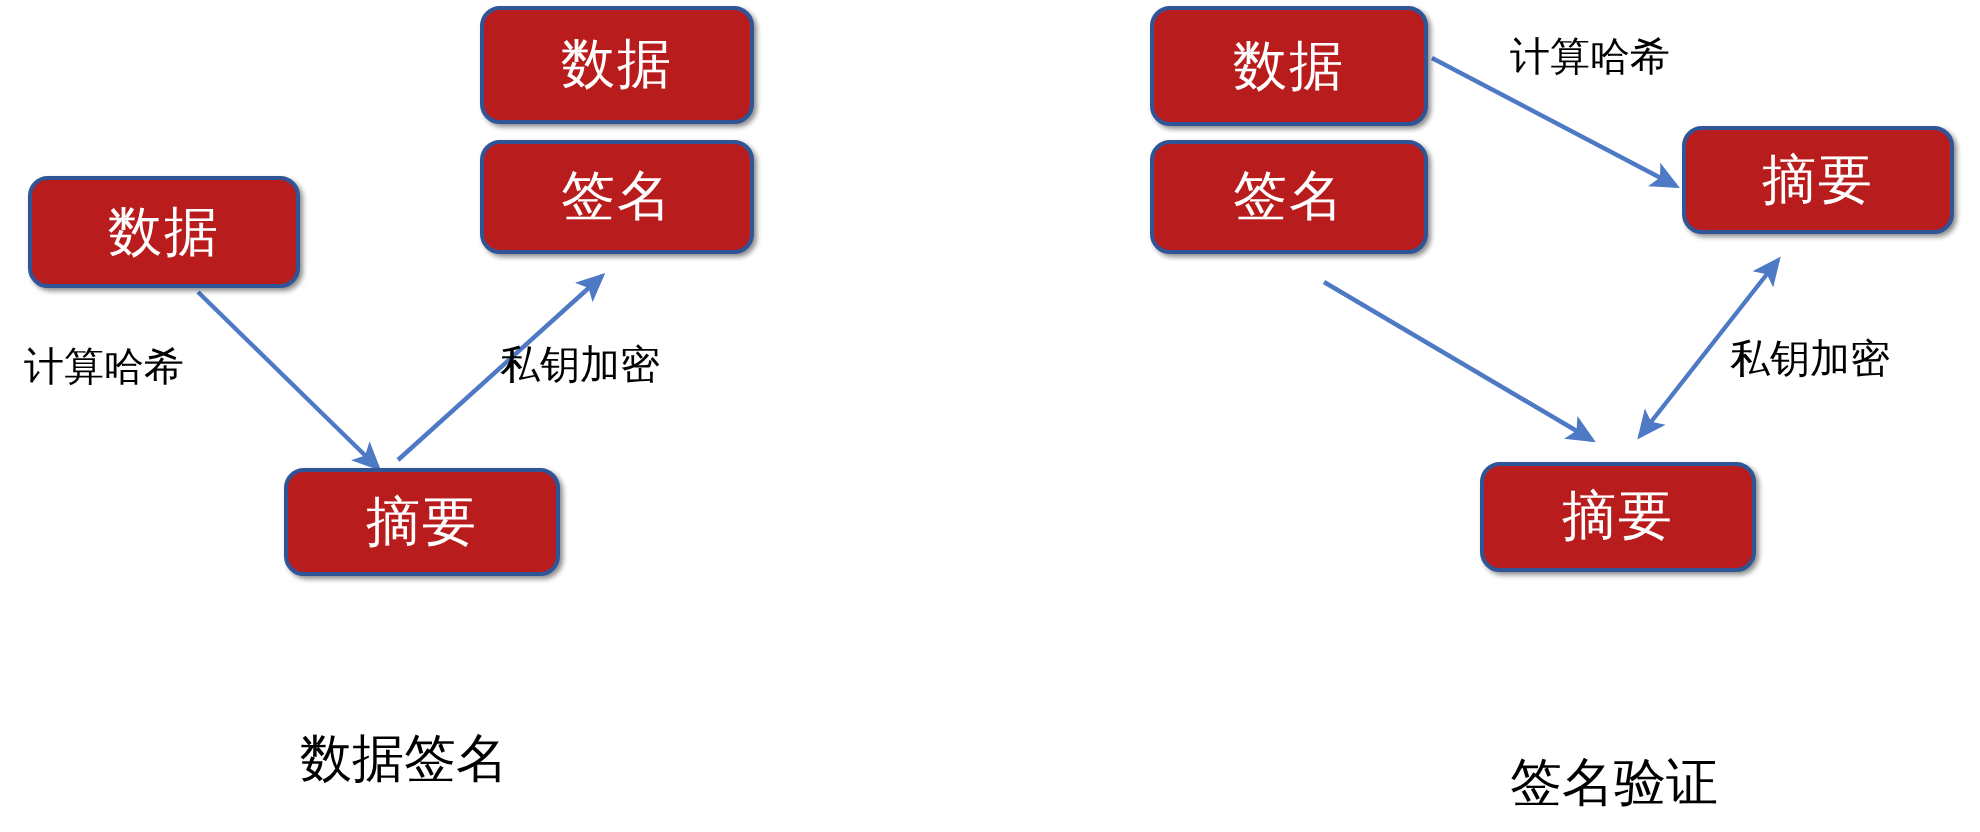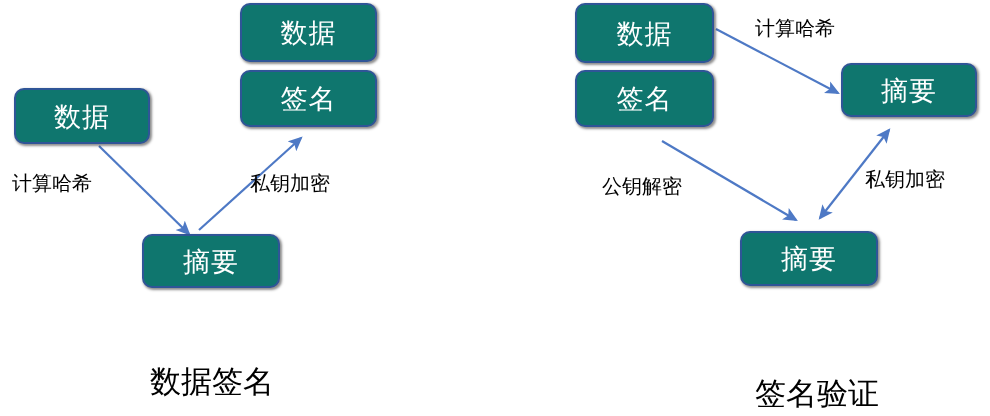--- a/index.html
+++ b/index.html
@@ -13,21 +13,21 @@
   #canvas {
     position: relative;
     width: 990px;
     height: 416px;
     background: #ffffff;
     overflow: hidden;
   }
   .box {
     position: absolute;
     box-sizing: border-box;
-    background: #0f766e;
+    background: #b91c1c;
     border: 2px solid #2F5597;
     border-radius: 10px;
     color: #ffffff;
     display: flex;
     align-items: center;
     justify-content: center;
     font-size: 27px;
     line-height: 1;
     letter-spacing: 1px;
     box-shadow: 1.5px 1.5px 2.5px rgba(0,0,0,0.45);
@@ -38,21 +38,21 @@
     position: absolute;
     color: #000000;
     font-size: 20px;
     line-height: 1;
     white-space: nowrap;
     font-family: "DejaVu Sans", "Liberation Sans", sans-serif;
   }
   .caption {
     position: absolute;
     color: #000000;
-    font-size: 31px;
+    font-size: 26px;
     line-height: 1;
     white-space: nowrap;
     font-family: Liberation Sans, sans-serif;
   }
   svg.arrows {
     position: absolute;
     left: 0;
     top: 0;
     width: 990px;
     height: 416px;
@@ -138,20 +138,19 @@
     <div class="box" style="left:346px; top:63px; width:136px; height:54px;">
       <span>摘要</span>
     </div>
 
     <div class="box" style="left:245px; top:231px; width:138px; height:55px;">
       <span>摘要</span>
     </div>
 
     <div class="edge-label" style="left:260px; top:18px;">计算哈希</div>
 
-    <div class="edge-label" style="left:107px; top:176px;">公钥解密</div>
 
     <div class="edge-label" style="left:370px; top:169px;">私钥加密</div>
 
     <div class="caption" style="left:260px; top:378px;">签名验证</div>
   </div>
 
 </div>
 
 </body></html>

